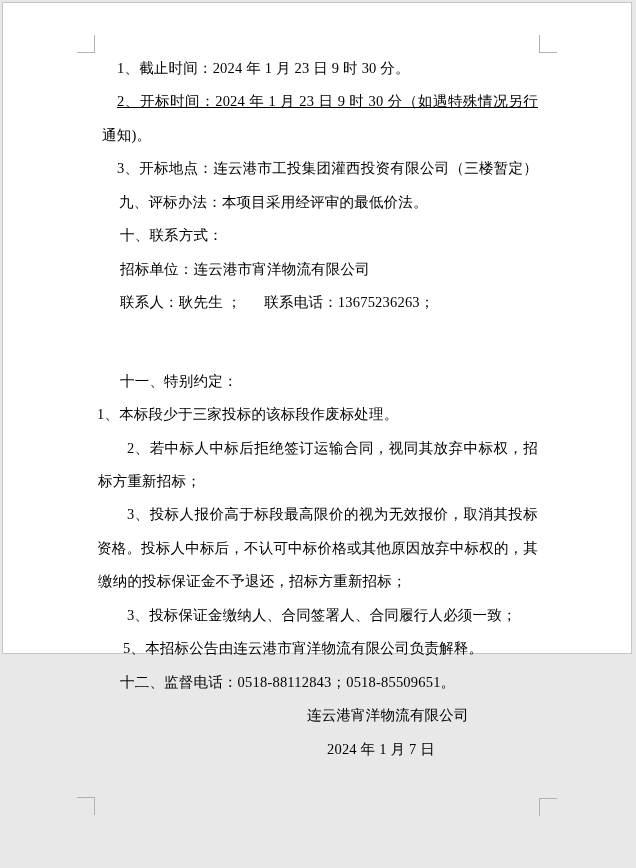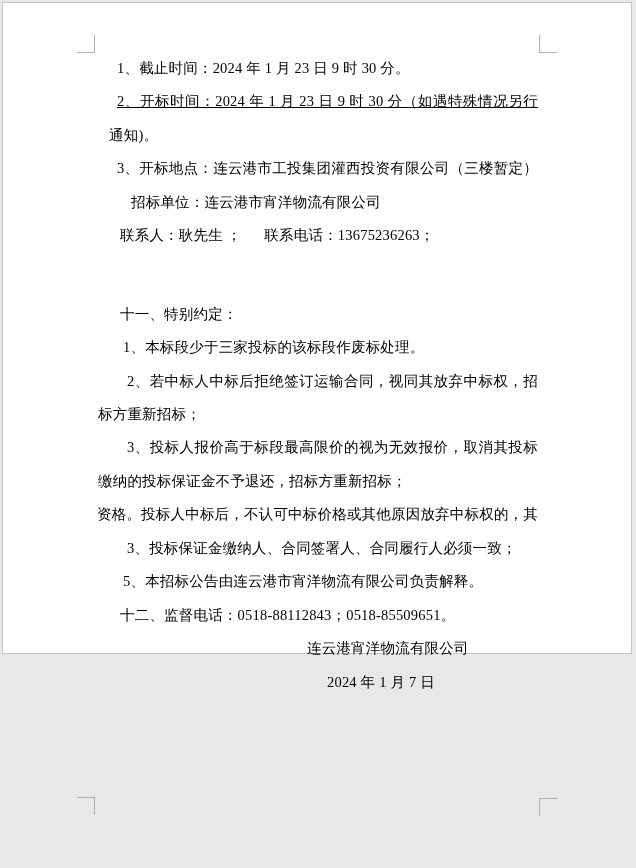--- a/index.html
+++ b/index.html
@@ -72,30 +72,32 @@
       <i class="h"></i>
       <i class="v"></i>
     </div>
   <div class="crop br">
       <i class="h"></i>
       <i class="v"></i>
     </div>
   <div id="text-area">
       <div class="line" style="margin-left: 20px;">1、截止时间：2024 年 1 月 23 日 9 时 30 分。</div>
       <div class="line j" style="margin-left: 20px; text-decoration: underline;">2、开标时间：2024 年 1 月 23 日 9 时 30 分（如遇特殊情况另行</div>
-      <div class="line" style="margin-left: 12px;">通知)。</div>
+      <div class="line" style="margin-left: 5px;">通知)。</div>
       <div class="line j" style="margin-left: 20px;">3、开标地点：连云港市工投集团灌西投资有限公司（三楼暂定）</div>
-      <div class="line" style="margin-left: 34px;">招标单位：连云港市宵洋物流有限公司</div>
+      <div class="line" style="margin-left: 22px;">九、评标办法：本项目采用经评审的最低价法。</div>
+      <div class="line" style="margin-left: 23px;">十、联系方式：</div>
+      <div class="line" style="margin-left: 23px;">招标单位：连云港市宵洋物流有限公司</div>
       <div class="line" style="margin-left: 23px;">联系人：耿先生 ；      联系电话：13675236263；</div>
       <div class="line" style="margin-left: 23px; margin-top: 45px;">十一、特别约定：</div>
-      <div class="line" style="margin-left: 26px;">1、本标段少于三家投标的该标段作废标处理。</div>
+      <div class="line" style="">1、本标段少于三家投标的该标段作废标处理。</div>
       <div class="line j" style="margin-left: 30px;">2、若中标人中标后拒绝签订运输合同，视同其放弃中标权，招</div>
       <div class="line" style="margin-left: 1px;">标方重新招标；</div>
       <div class="line j" style="margin-left: 30px;">3、投标人报价高于标段最高限价的视为无效报价，取消其投标</div>
+      <div class="line j" style="margin-left: 0px;">资格。投标人中标后，不认可中标价格或其他原因放弃中标权的，其</div>
       <div class="line" style="margin-left: 1px;">缴纳的投标保证金不予退还，招标方重新招标；</div>
-      <div class="line j" style="margin-left: 0px;">资格。投标人中标后，不认可中标价格或其他原因放弃中标权的，其</div>
       <div class="line" style="margin-left: 30px;">3、投标保证金缴纳人、合同签署人、合同履行人必须一致；</div>
       <div class="line" style="margin-left: 26px;">5、本招标公告由连云港市宵洋物流有限公司负责解释。</div>
       <div class="line" style="margin-left: 23px;">十二、监督电话：0518-88112843；0518-85509651。</div>
       <div class="line" style="margin-left: 210px;">连云港宵洋物流有限公司</div>
       <div class="line" style="margin-left: 230px;">2024 年 1 月 7 日</div>
     </div>
 </div>
 
 </body></html>

